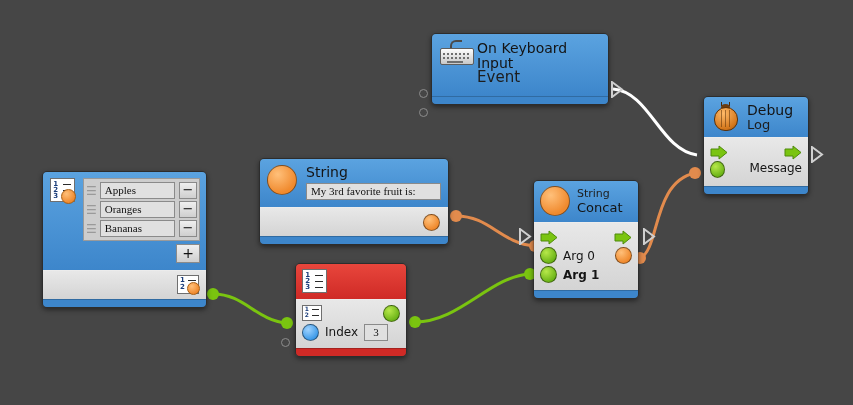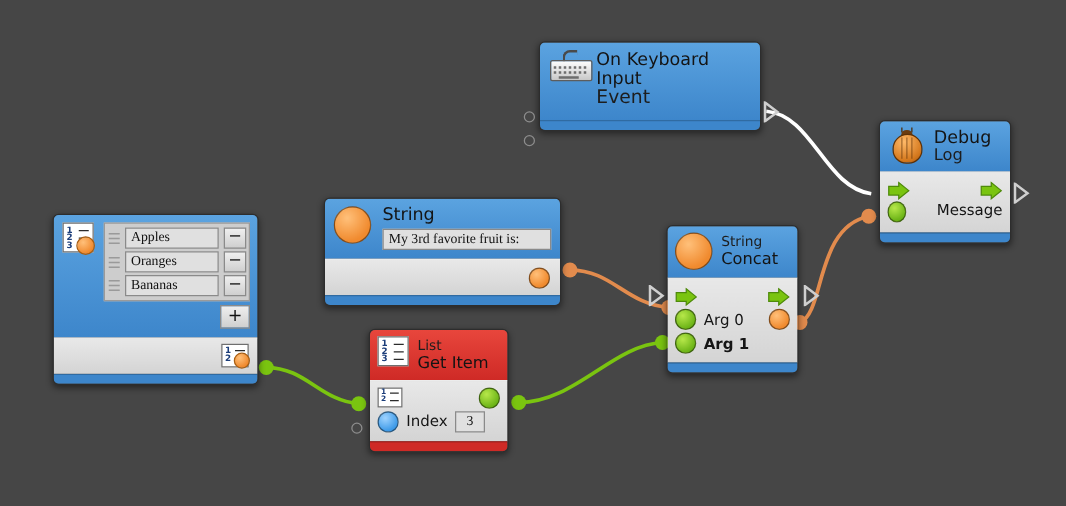--- a/index.html
+++ b/index.html
@@ -310,24 +310,20 @@
     <div class="hdr" style="padding:5px 8px 6px 6px;">
       <div class="nodetitle-wrap">
         <span class="listicon" style="width:25px;height:24px;flex:none;">
           <b style="top:1px;font-size:7px;">1</b>
             <i style="top:5px;"></i>
           <b style="top:7px;font-size:7px;">2</b>
             <i style="top:11px;"></i>
           <b style="top:13px;font-size:7px;">3</b>
             <i style="top:17px;"></i>
         </span>
-        <span style="margin-top:1px;">
-          <div class="sub" style="font-size:11px;">List</div>
-          <div class="ttl" style="font-size:13px;">Get Item</div>
-        </span>
       </div>
     </div>
     <div class="body" style="padding:4px 6px 6px 6px;">
       <div style="display:flex;align-items:center;height:18px;">
         <span class="listicon" style="width:20px;height:16px;">
           <b style="top:-1px;font-size:6px;">1</b>
             <i style="top:3px;"></i>
           <b style="top:5px;font-size:6px;">2</b>
             <i style="top:9px;"></i>
         </span>

